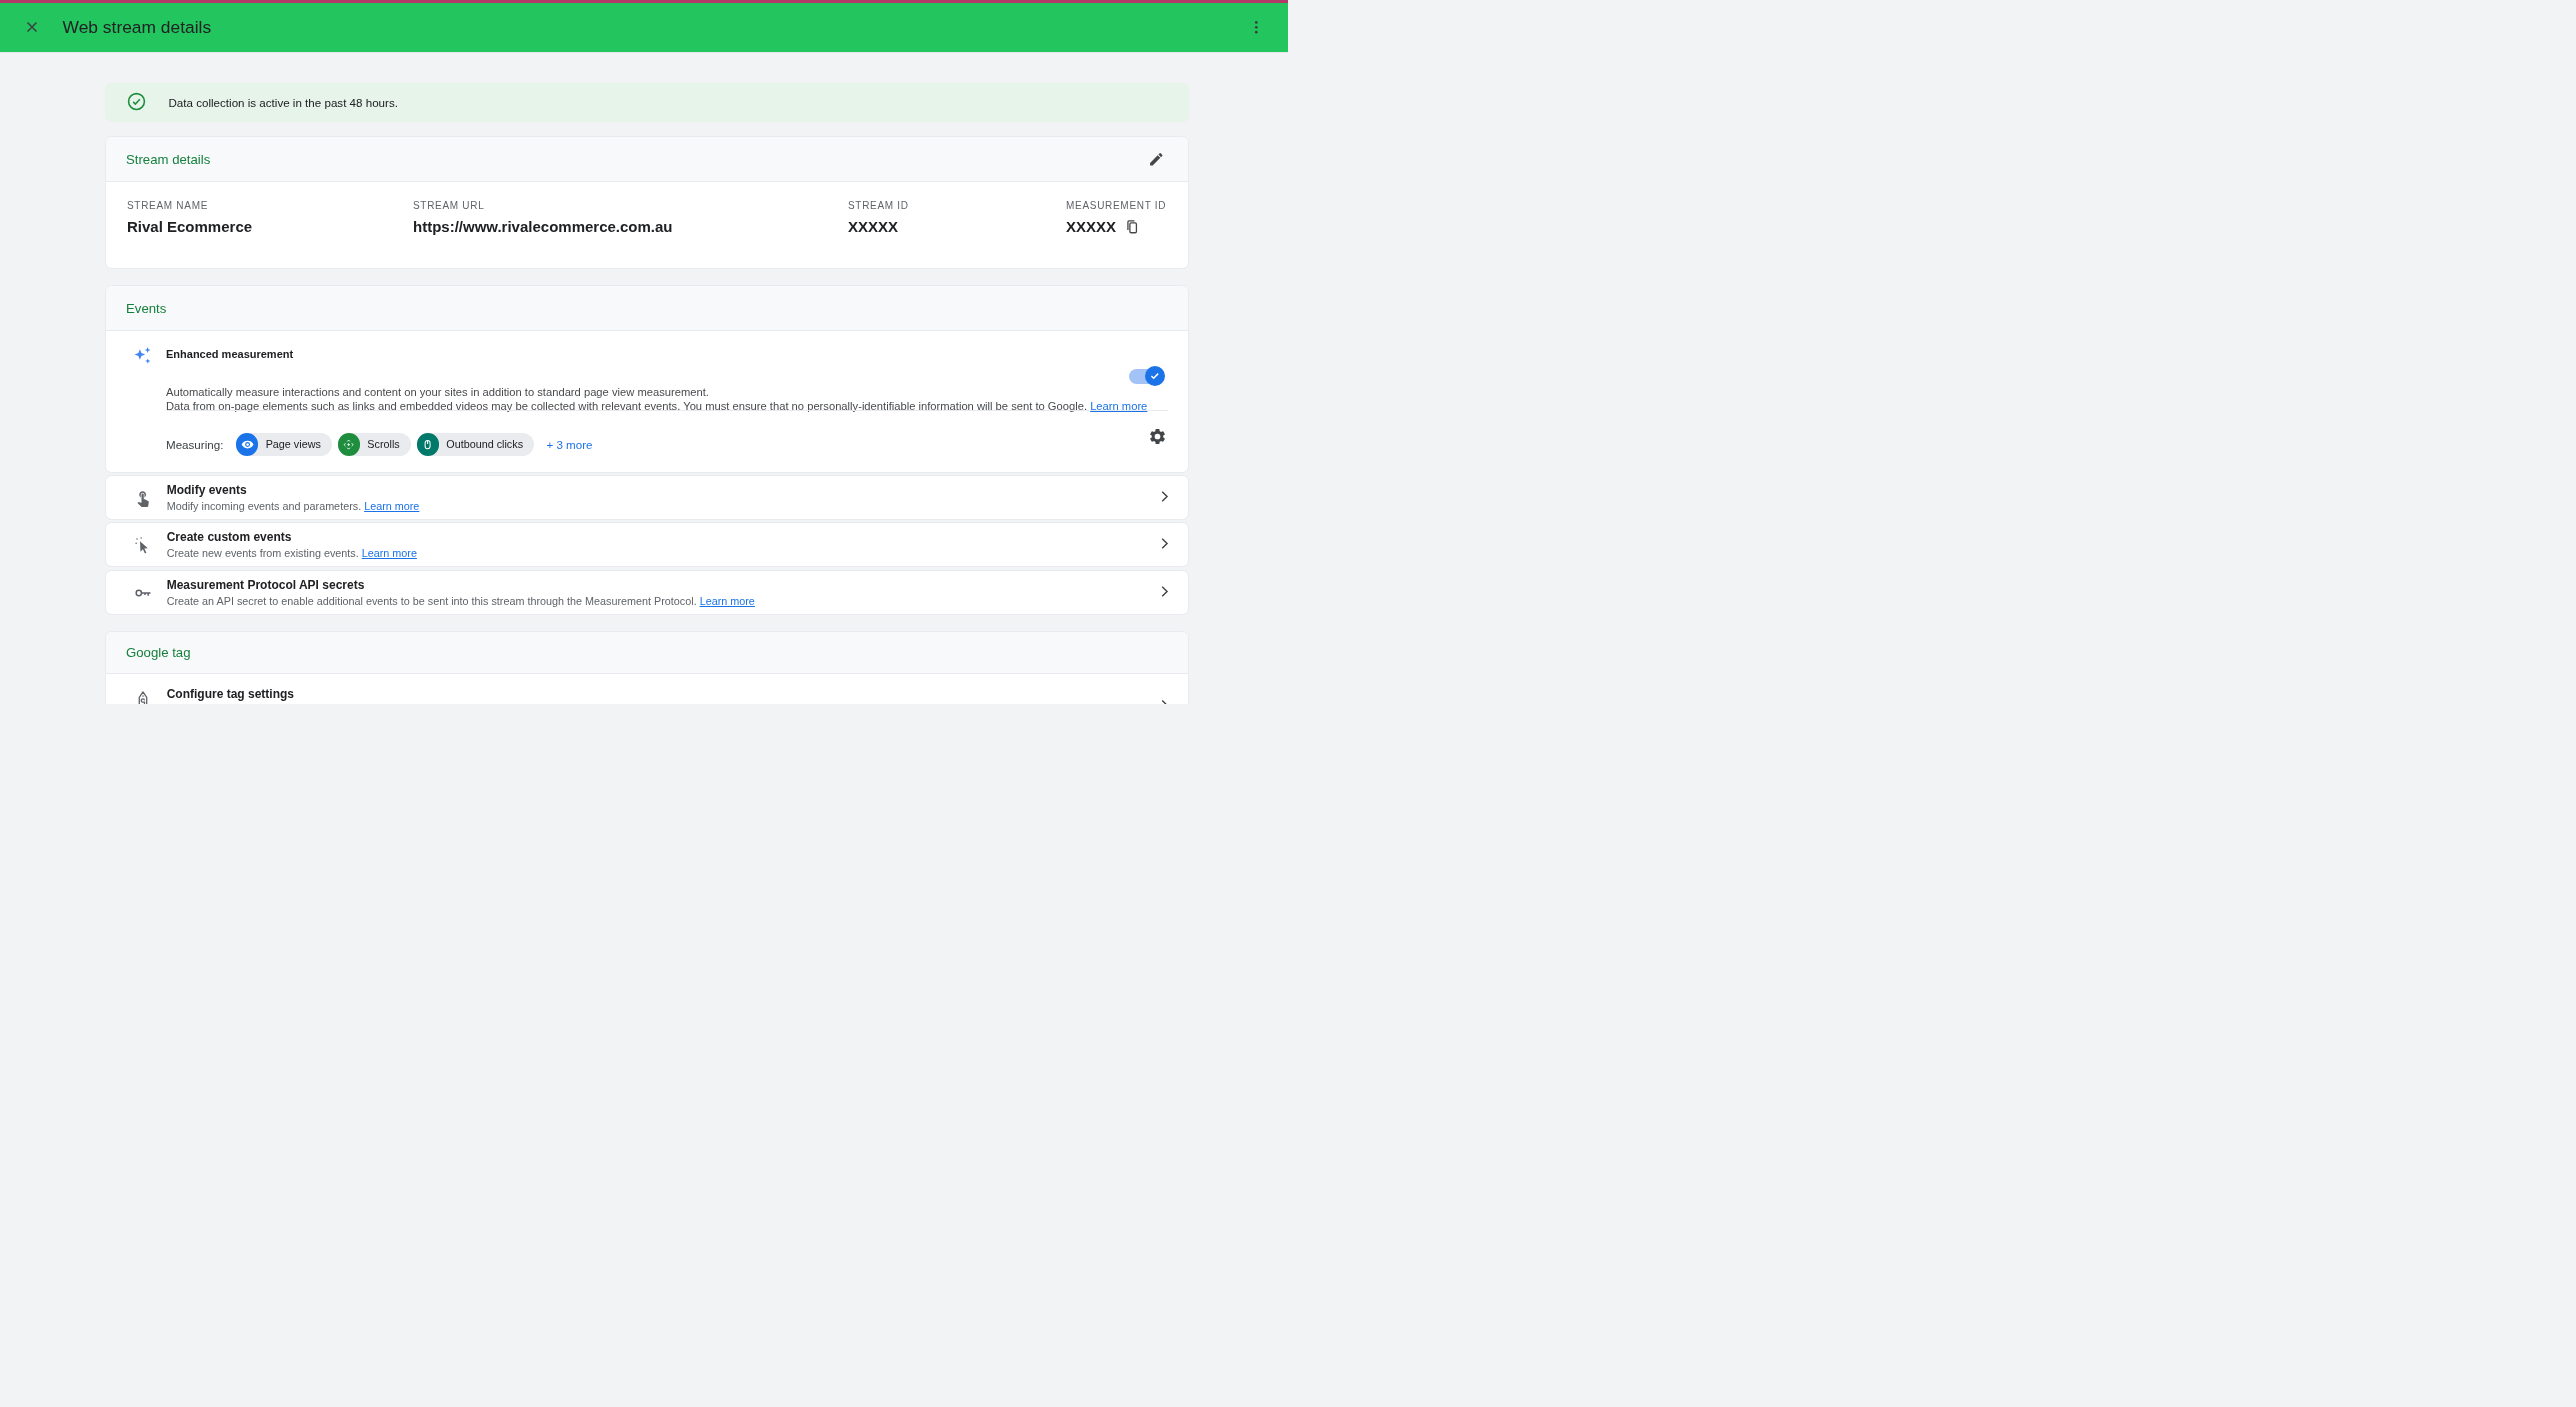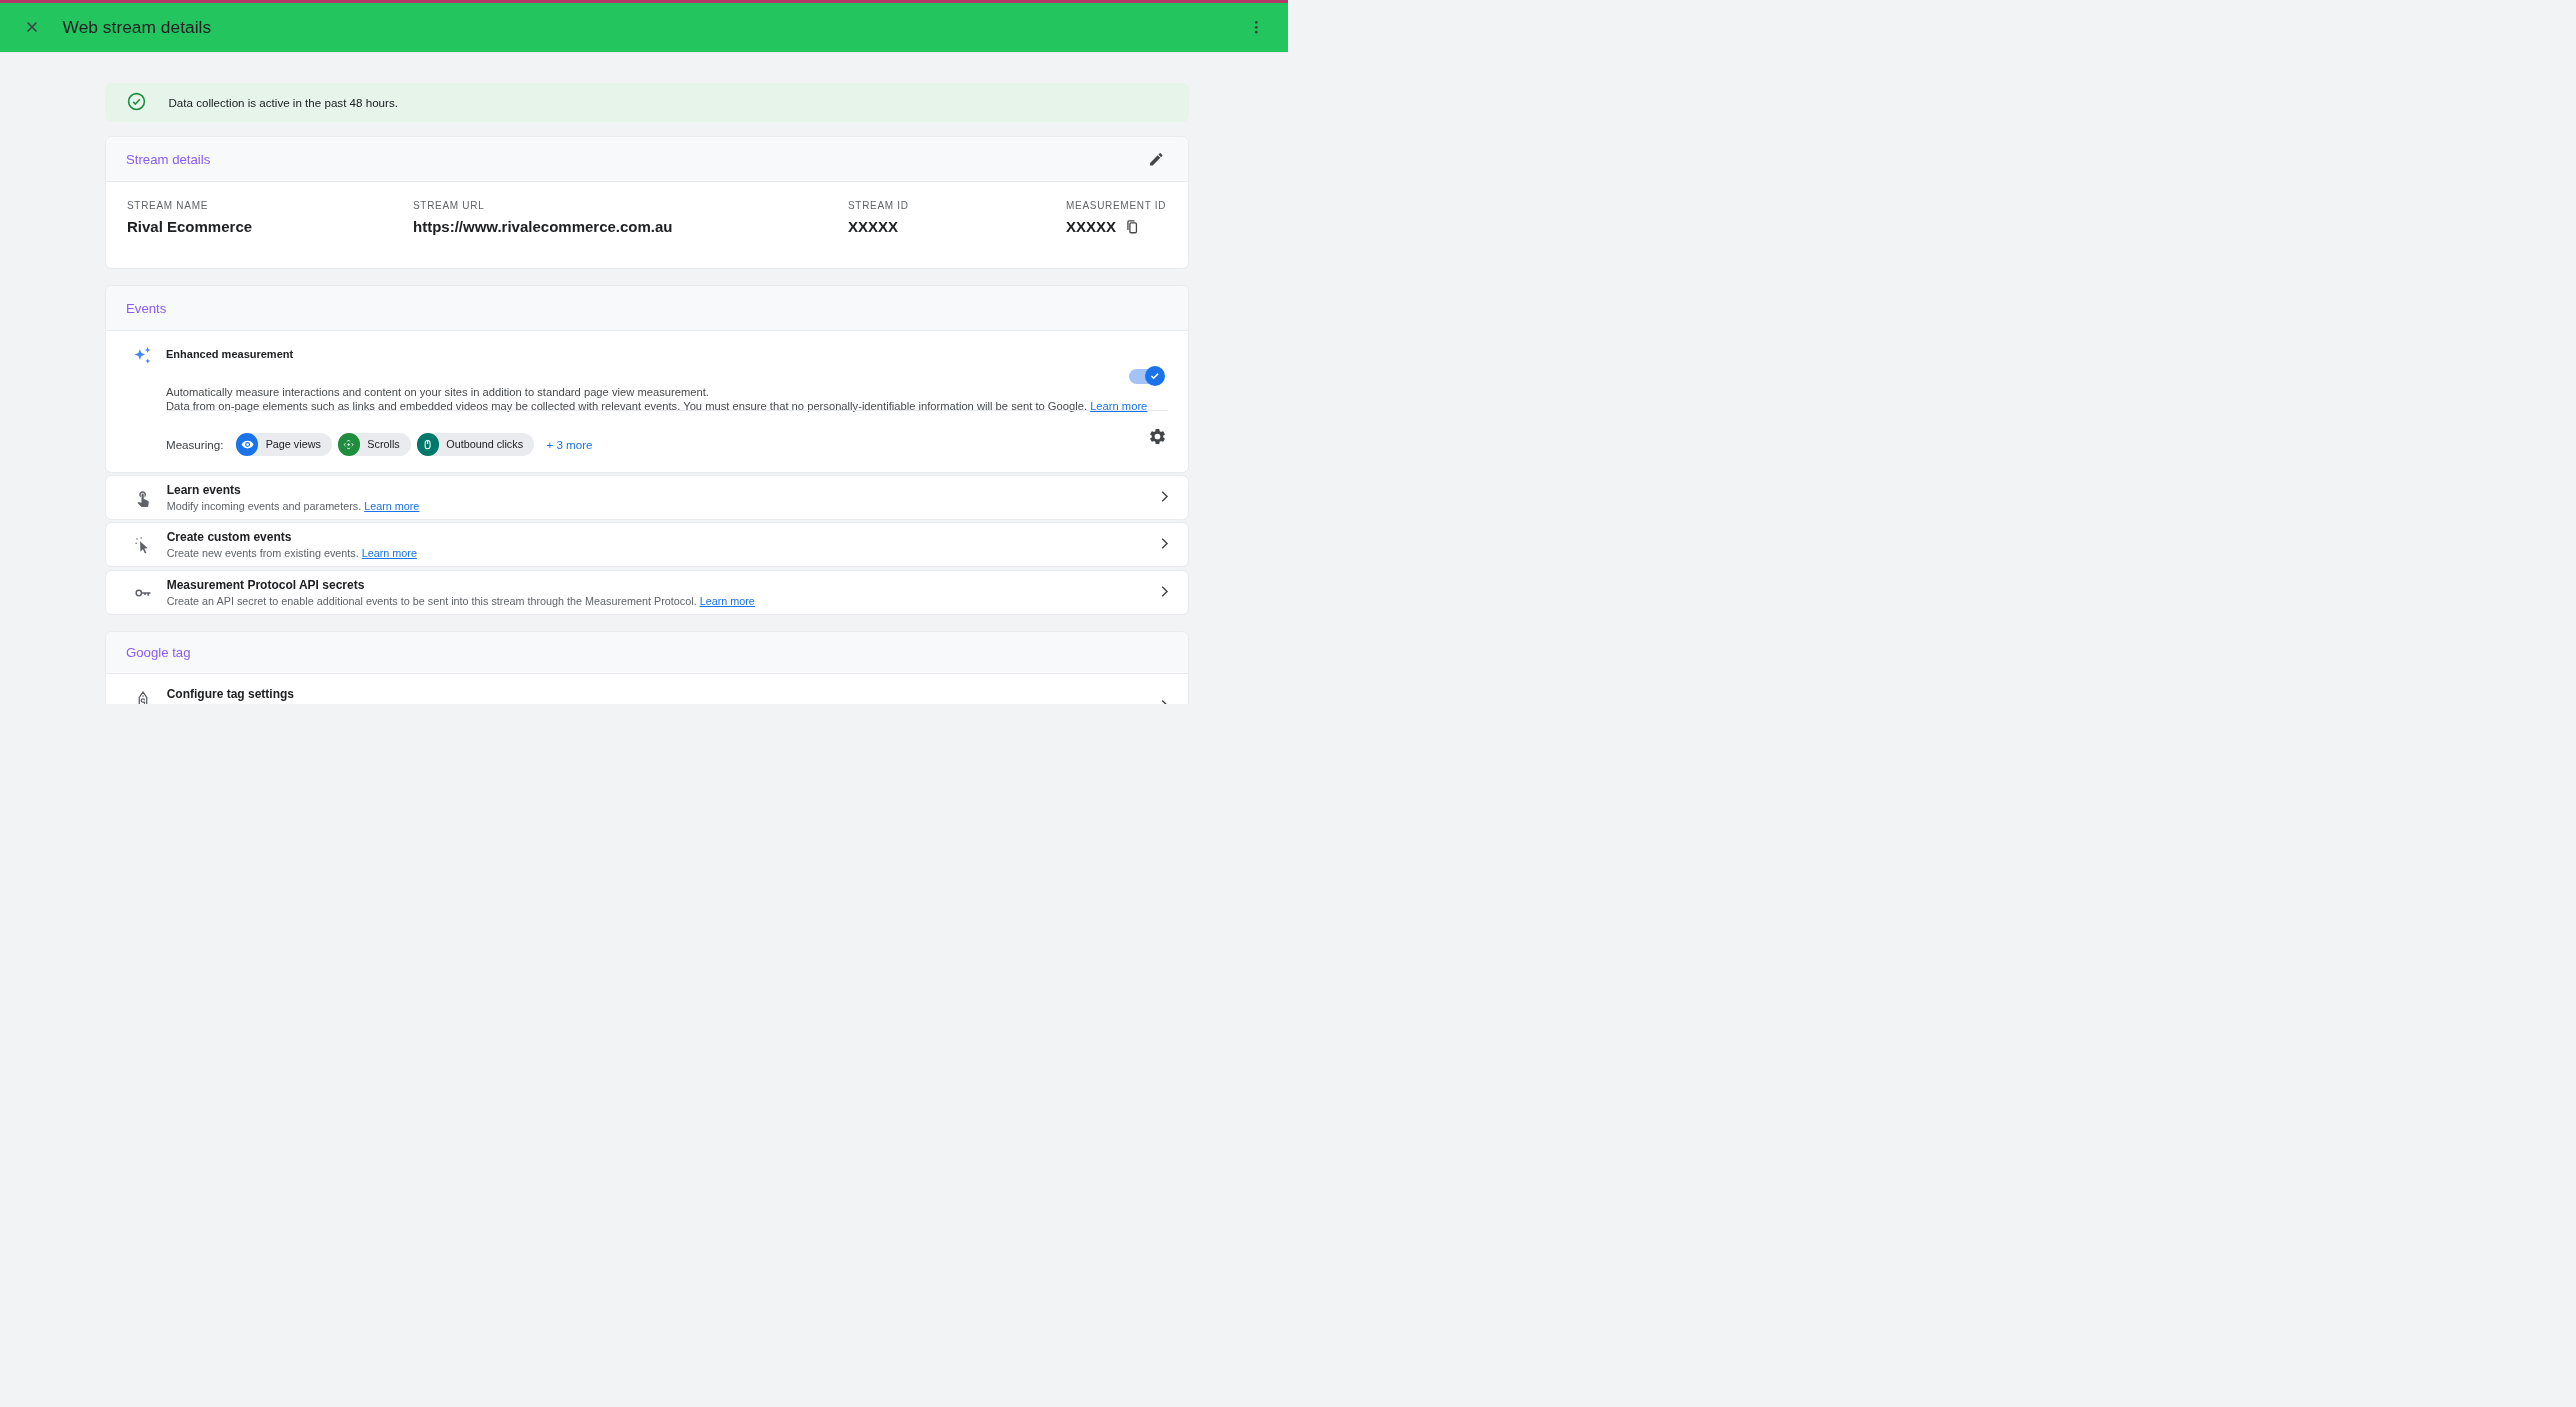--- a/index.html
+++ b/index.html
@@ -9,21 +9,21 @@
   header { position:absolute; top:2.5px; left:0; width:100%; height:50px; background:#22c55e;
            border-bottom:0.8px solid #e4e6e8; display:flex; align-items:center; padding:0 20px; }
   .icon-btn { background:none; border:none; cursor:pointer; display:flex; align-items:center; justify-content:center; padding:3.3px; }
   h1 { font-size:17.4px; font-weight:400; color:#202124; margin-left:18px; flex:1; }
   .content { position:absolute; top:53px; left:0; right:0; bottom:0; background:#f1f3f4; overflow:hidden; }
   .banner { position:absolute; left:105px; top:30px; width:1084px; height:39px; border-radius:6.6px;
             background:#e6f4ea; display:flex; align-items:center; padding-left:21.5px; gap:23px; }
   .banner-text { font-size:11.6px; color:#202124; }
   .card { position:absolute; left:105px; width:1084px; background:#fff; border:0.8px solid #e9eaee; border-radius:6.6px; overflow:hidden; }
   .card-header { height:45px; background:#f8f9fa; border-bottom:0.8px solid #e9eaee; display:flex;
-                 align-items:center; justify-content:space-between; padding:0 20px; font-size:13.2px; color:#8b5cf6; }
+                 align-items:center; justify-content:space-between; padding:0 20px; font-size:13.2px; color:#15803d; }
   .stream-card { top:83px; height:133px; }
   .stream-body { position:relative; height:88px; }
   .field { position:absolute; top:18px; }
   .f1 { left:21px; } .f2 { left:307px; } .f3 { left:742px; } .f4 { left:960px; }
   .lab { font-size:10px; color:#5f6368; letter-spacing:0.7px; }
   .val { margin-top:7.4px; font-size:15px; font-weight:700; color:#202124; display:flex; align-items:center; gap:8.3px; }
   .events-card { top:232px; height:188px; }
   .events-body { position:relative; height:142px; }
   .sparkle { position:absolute; left:26px; top:14px; }
   .em-title { position:absolute; left:60px; top:17.4px; font-size:11px; font-weight:700; color:#202124; }
@@ -195,21 +195,21 @@
     </div>
   </section>
 
   <section class="card row-card rc1">
     <span class="row-ic">
       <svg width="18" height="18" viewBox="0 0 24 24" fill="#5f6368">
           <path d="M9 11.24V7.5a2.5 2.5 0 0 1 5 0v3.74c1.21-.81 2-2.18 2-3.74C16 5.01 13.99 3 11.5 3S7 5.01 7 7.5c0 1.56.79 2.93 2 3.74zm9.84 4.63l-4.54-2.26a1.2 1.2 0 0 0-.54-.11H13v-6a1.5 1.5 0 0 0-3 0v10.74l-3.43-.72a1.1 1.1 0 0 0-1.03.3l-.79.8 4.94 4.94c.27.27.65.44 1.06.44h6.79c.75 0 1.33-.55 1.44-1.28l.75-5.27a1.5 1.5 0 0 0-.89-1.58z"></path>
         </svg>
     </span>
     <div class="row-text">
-      <div class="row-title">Learn events</div>
+      <div class="row-title">Modify events</div>
       <div class="row-desc">
         <span>Modify incoming events and parameters.</span>
         <a class="lm">Learn more</a>
       </div>
     </div>
     <span class="chev">
       <svg width="16.6" height="16.6" viewBox="0 0 24 24">
           <path d="M9 5l7 7-7 7" fill="none" stroke="#3c4043" stroke-width="2"></path>
         </svg>
     </span>

